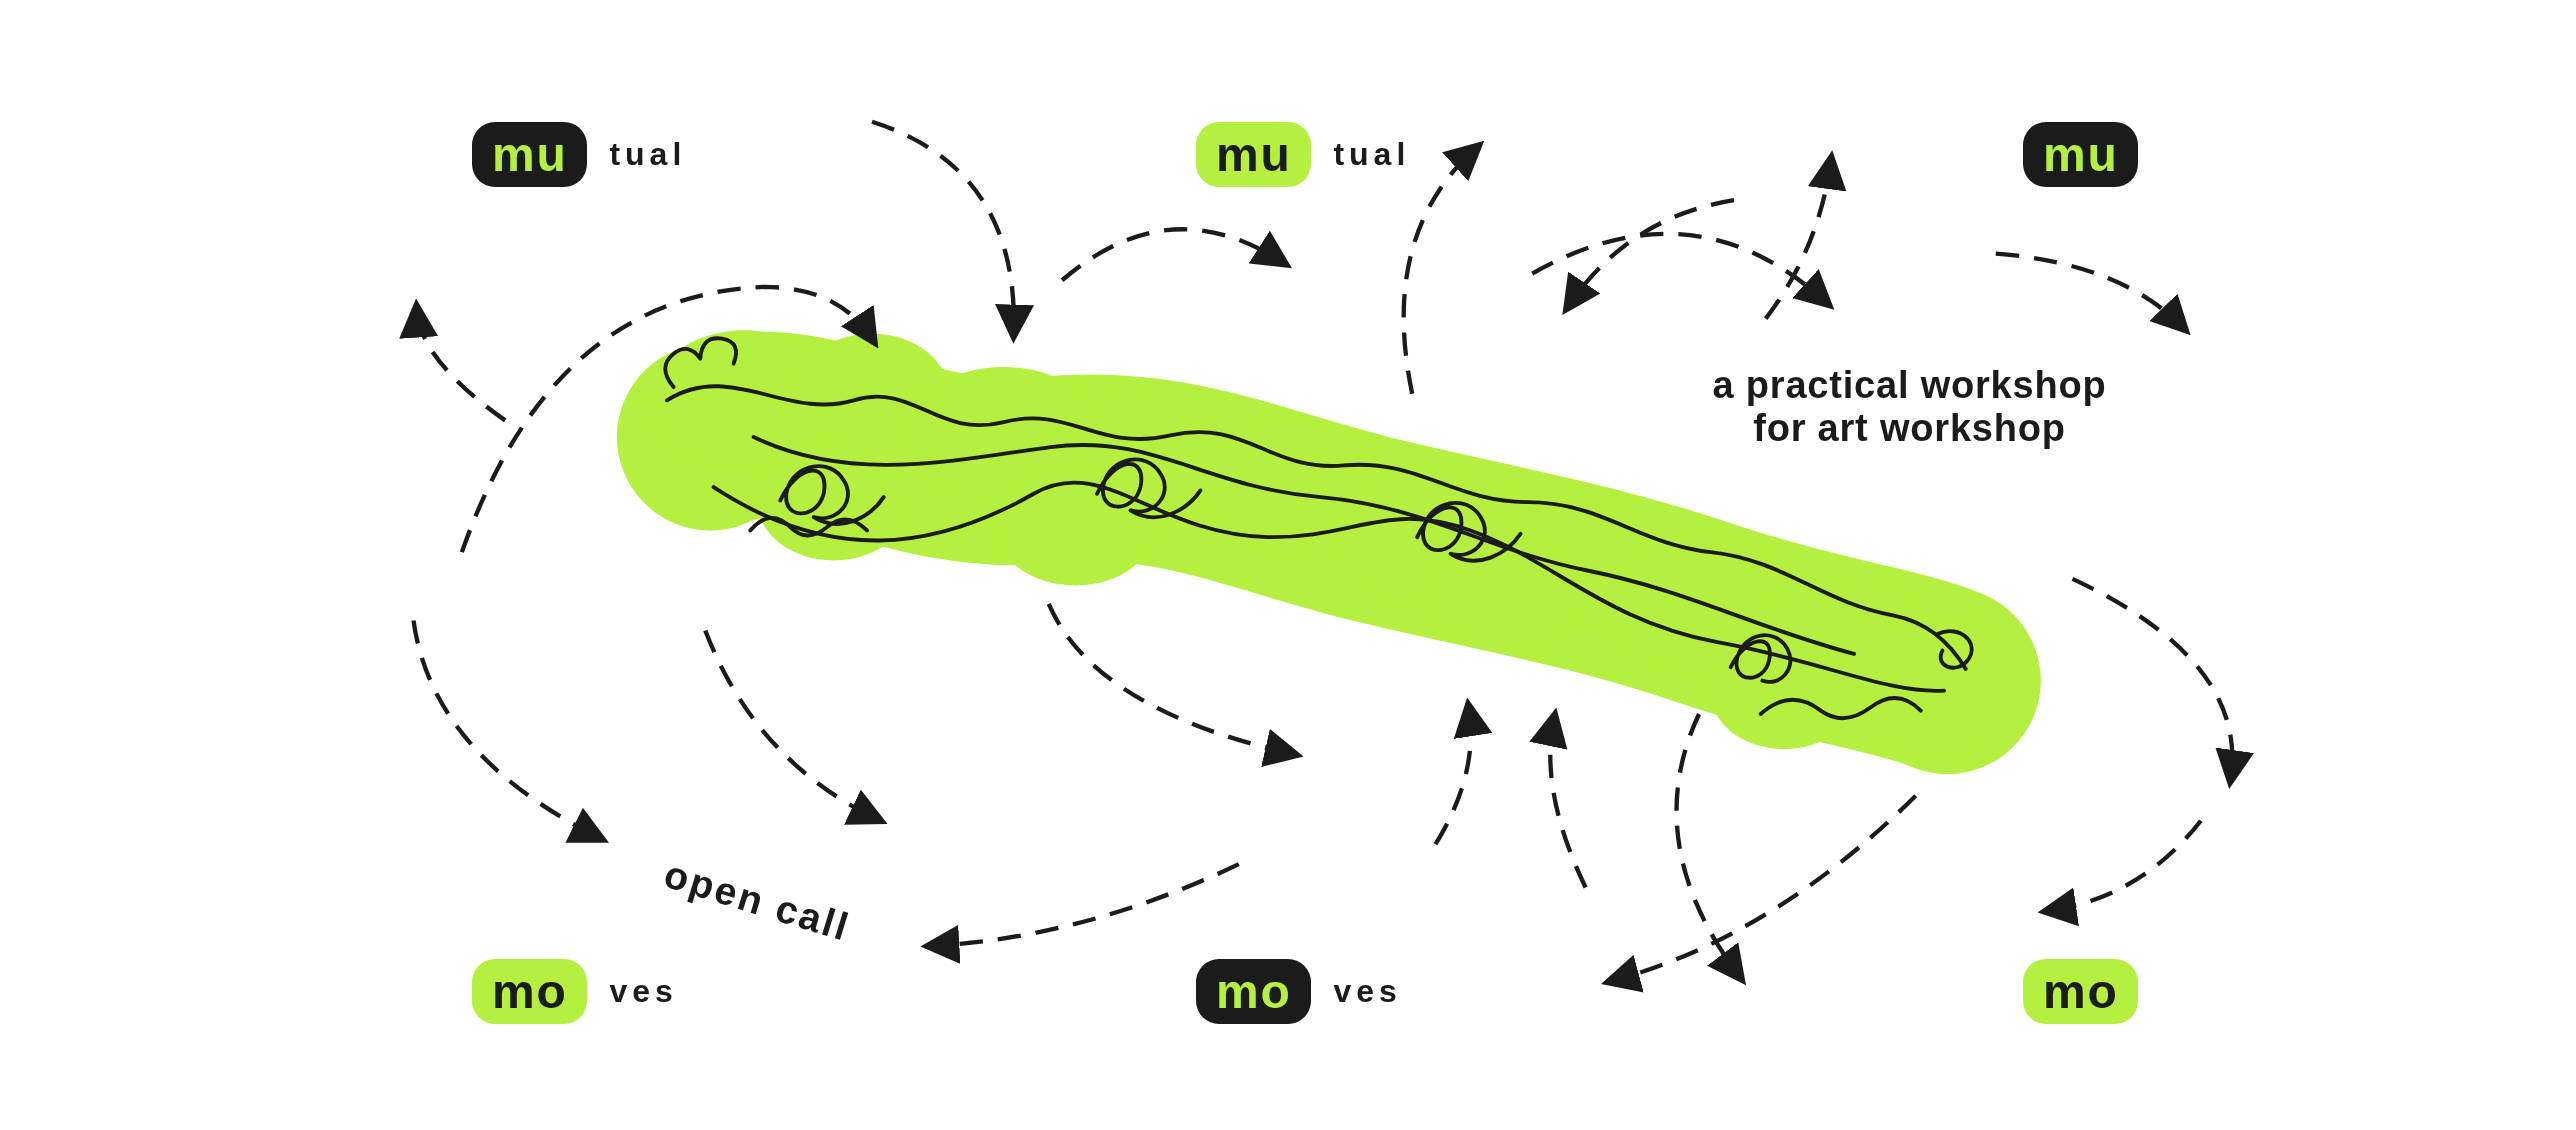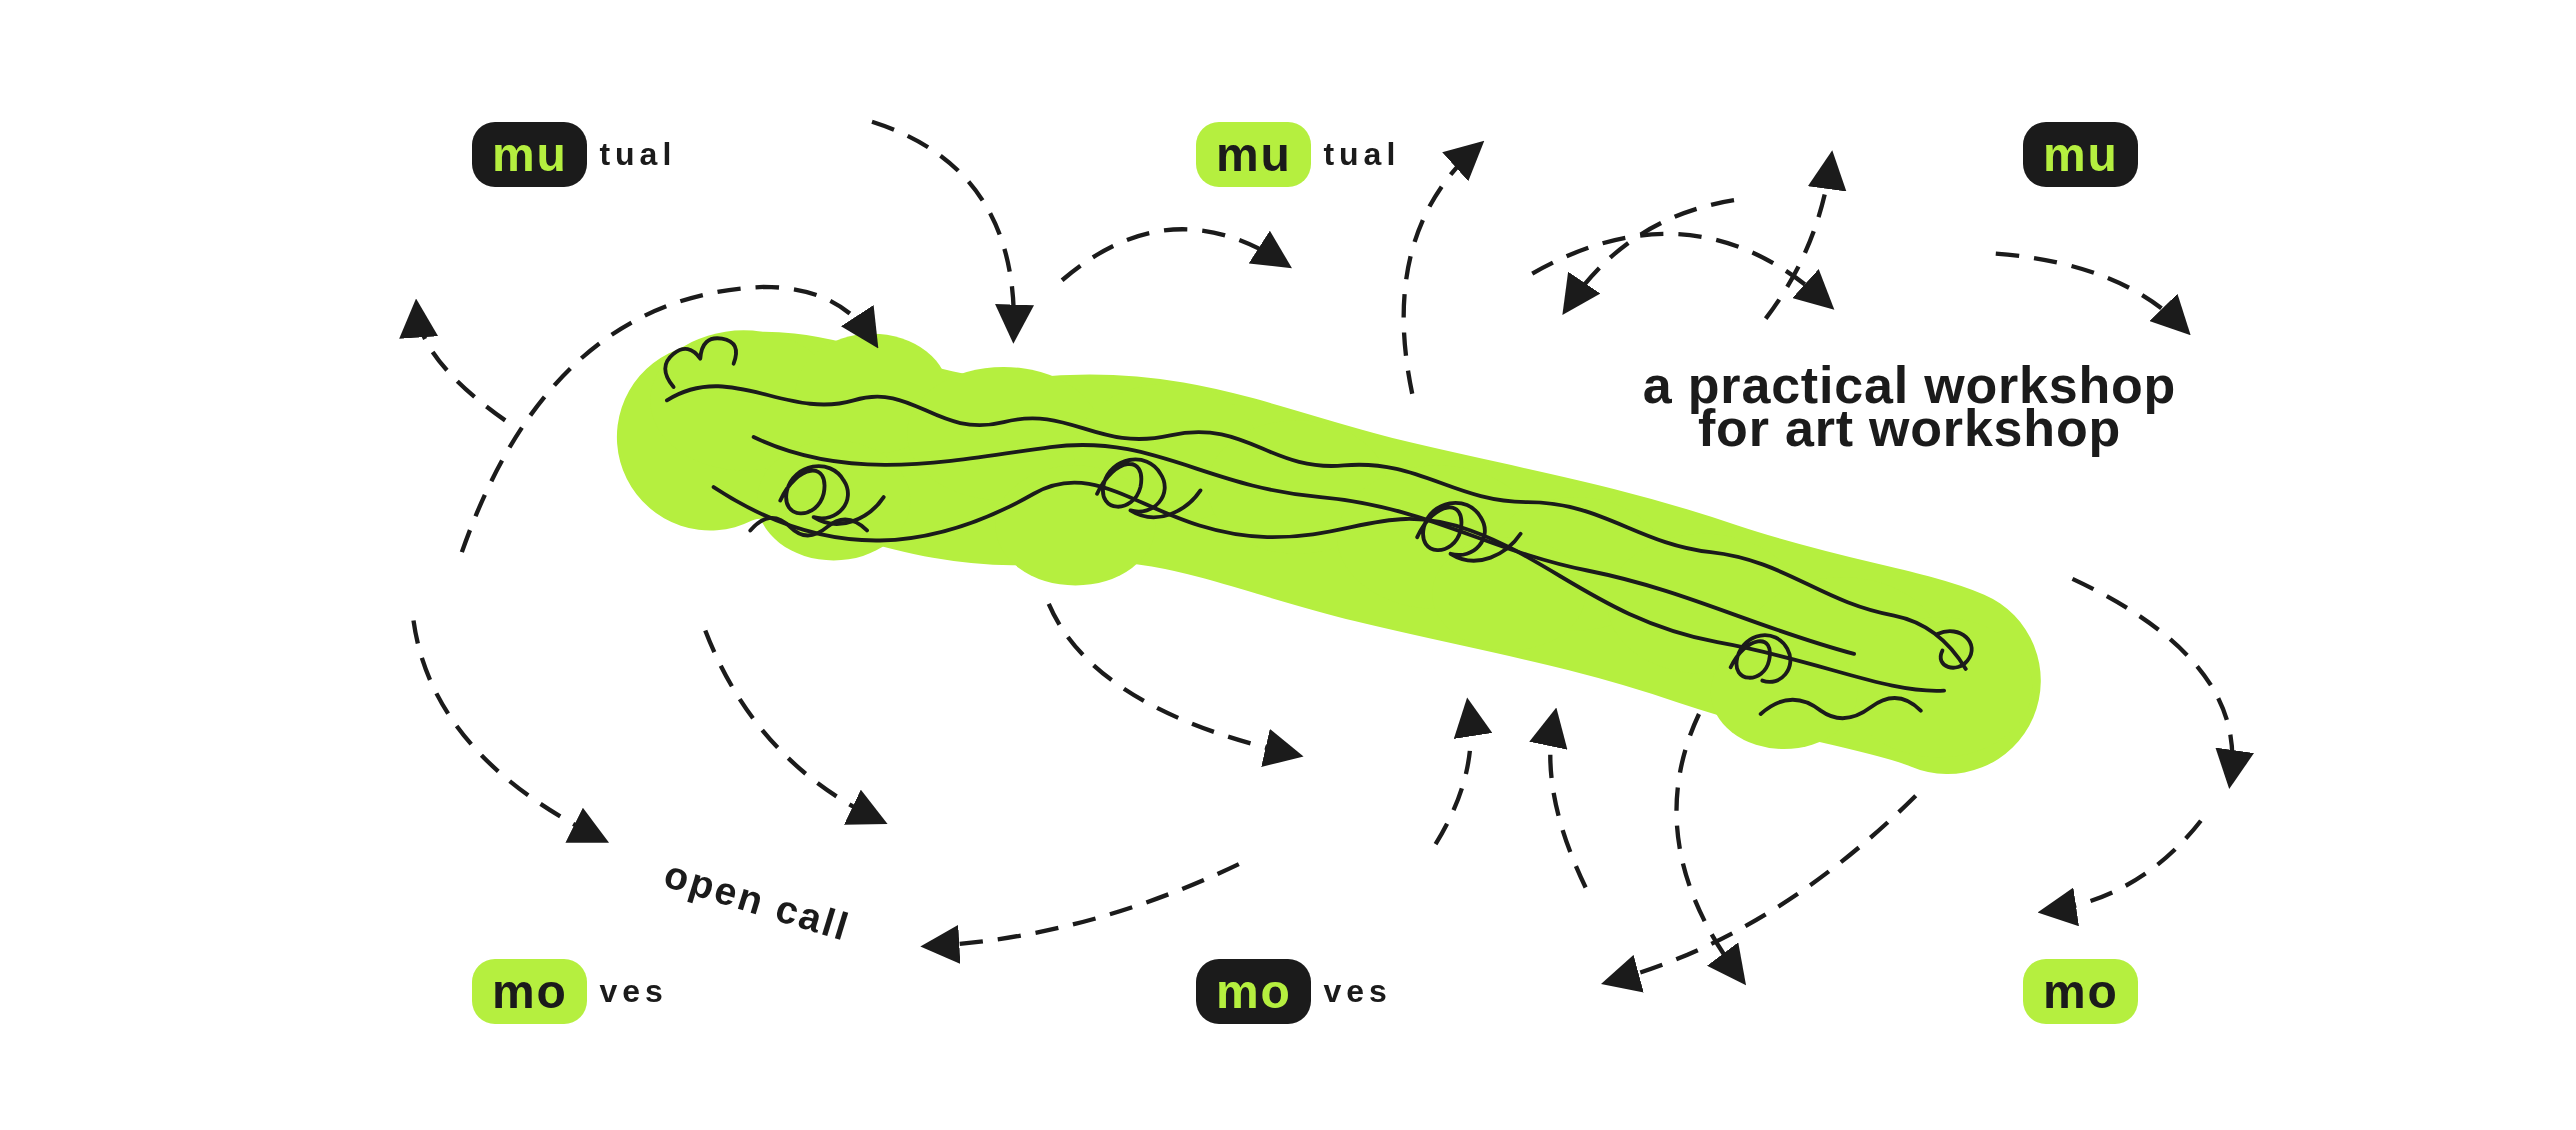--- a/index.html
+++ b/index.html
@@ -12,21 +12,21 @@
     font-family: "Liberation Sans", "DejaVu Sans", sans-serif;
     color: var(--black, #1b1b1b);
   }
   svg.layer { position: absolute; left: 0; top: 0; }
 
   
   .wordmark {
     position: absolute;
     display: flex;
     align-items: center;
-    gap: 12px;
+    gap: 22px;
     font-weight: 700;
     white-space: nowrap;
   }
   .badge {
     display: inline-block;
     padding: 0 20px;
     height: 65px;
     line-height: 65px;
     border-radius: 23px;
     font-size: 48px;
@@ -45,21 +45,21 @@
   .pos-bottom-right  { left: 2023px; top: 959px; }
 
   
   .tagline {
     position: absolute;
     left: 1626px;
     top: 364px;
     width: 567px;
     text-align: center;
     font-weight: 700;
-    font-size: 52px;
+    font-size: 38px;
     line-height: 43px;
     letter-spacing: 0.8px;
   }
 
   
   .open-call {
     position: absolute;
     left: 672px;
     top: 852px;
     font-size: 39px;

